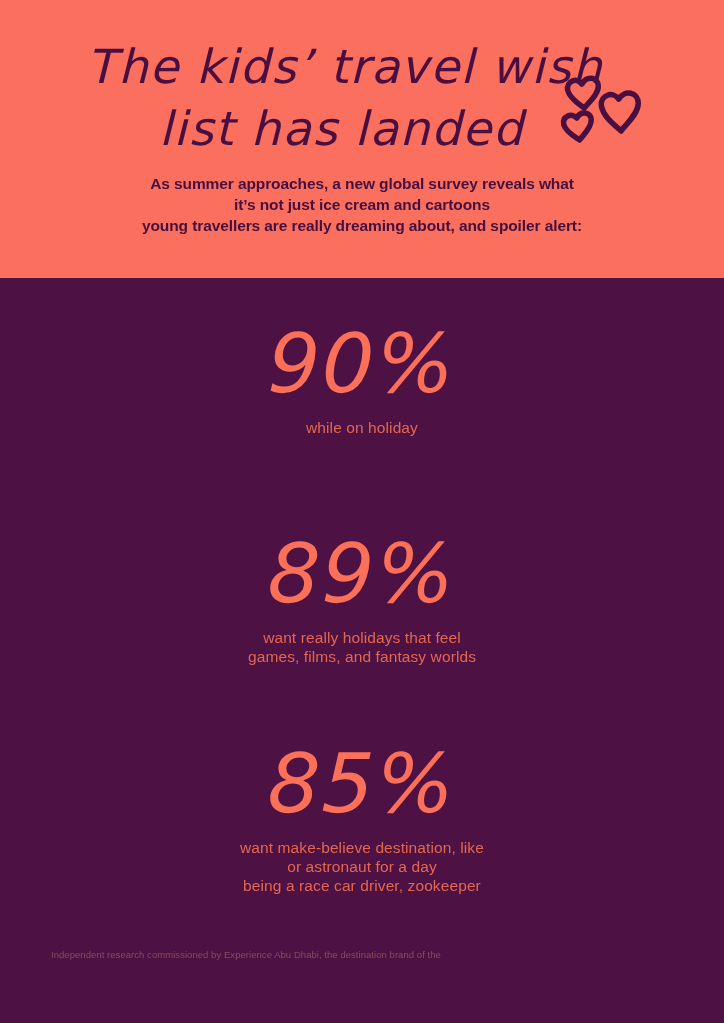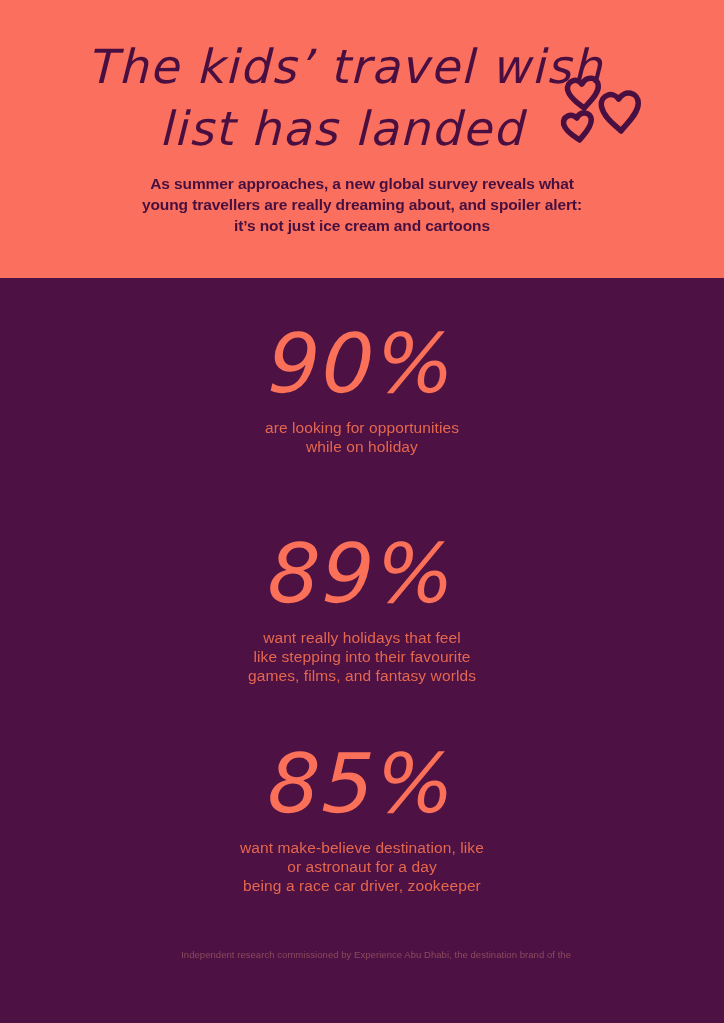--- a/index.html
+++ b/index.html
@@ -122,21 +122,20 @@
     width: 520px;
   }
   .footer-line {
     display: block;
     color: #8c4a5d;
     font-family: "Liberation Sans", sans-serif;
     font-size: 9.5px;
     line-height: 13px;
     letter-spacing: 0.05px;
     white-space: nowrap;
-    text-align: right;
   }
 </style>
 </head>
 <body>
 
 <div id="poster">
 
   <div id="header">
 
     <div class="title-wrap">
@@ -150,38 +149,36 @@
         <path d="M12 22 C12 13, 23 10, 27 18 C33 10, 44 13, 43 22 C42 31, 30 38, 26 42 C22 38, 13 31, 12 22 Z" transform="rotate(-8 27 26)"></path>
 
         <path d="M46 38 C46 27, 59 24, 64 33 C71 24, 84 28, 83 39 C82 50, 68 59, 63 65 C58 59, 47 50, 46 38 Z" transform="rotate(-6 64 45)"></path>
 
         <path d="M8 56 C8 48, 18 45, 22 52 C27 45, 37 48, 36 56 C35 64, 25 70, 21 74 C17 70, 9 64, 8 56 Z" transform="rotate(-10 22 59)"></path>
       </svg>
     </div>
 
     <div class="subtitle-wrap">
       <span class="subtitle-line">As summer approaches, a new global survey reveals what</span>
+      <span class="subtitle-line">it’s not just ice cream and cartoons</span>
       <span class="subtitle-line">young travellers are really dreaming about, and spoiler alert:</span>
-      <span class="subtitle-line">it’s not just ice cream and cartoons</span>
     </div>
   </div>
 
   <div class="stat" id="stat-0">
     <span class="stat-number">90%</span>
     <span class="stat-desc">
-      <span>are looking for opportunities</span>
       <span>while on holiday</span>
     </span>
   </div>
 
   <div class="stat" id="stat-1">
     <span class="stat-number">89%</span>
     <span class="stat-desc">
       <span>want really holidays that feel</span>
-      <span>like stepping into their favourite</span>
       <span>games, films, and fantasy worlds</span>
     </span>
   </div>
 
   <div class="stat" id="stat-2">
     <span class="stat-number">85%</span>
     <span class="stat-desc">
       <span>want make-believe destination, like</span>
       <span>or astronaut for a day</span>
       <span>being a race car driver, zookeeper</span>

